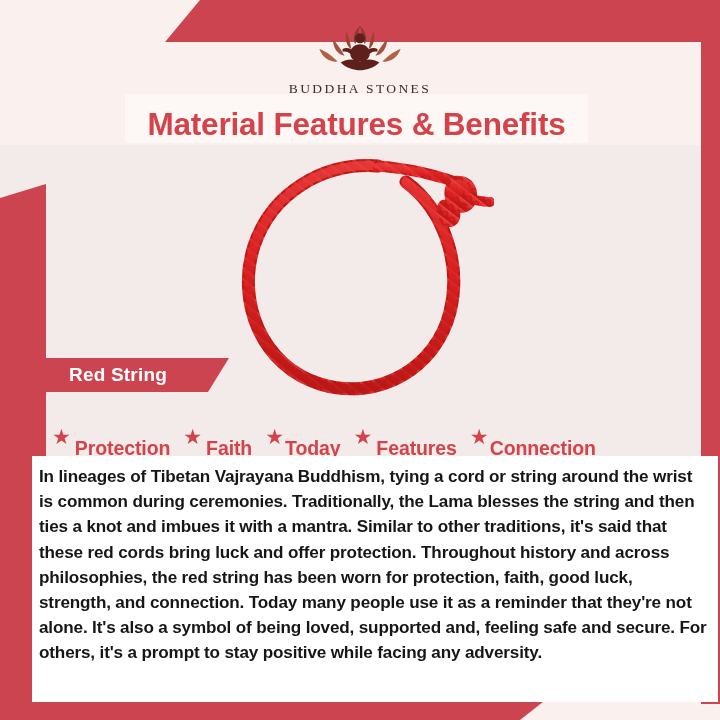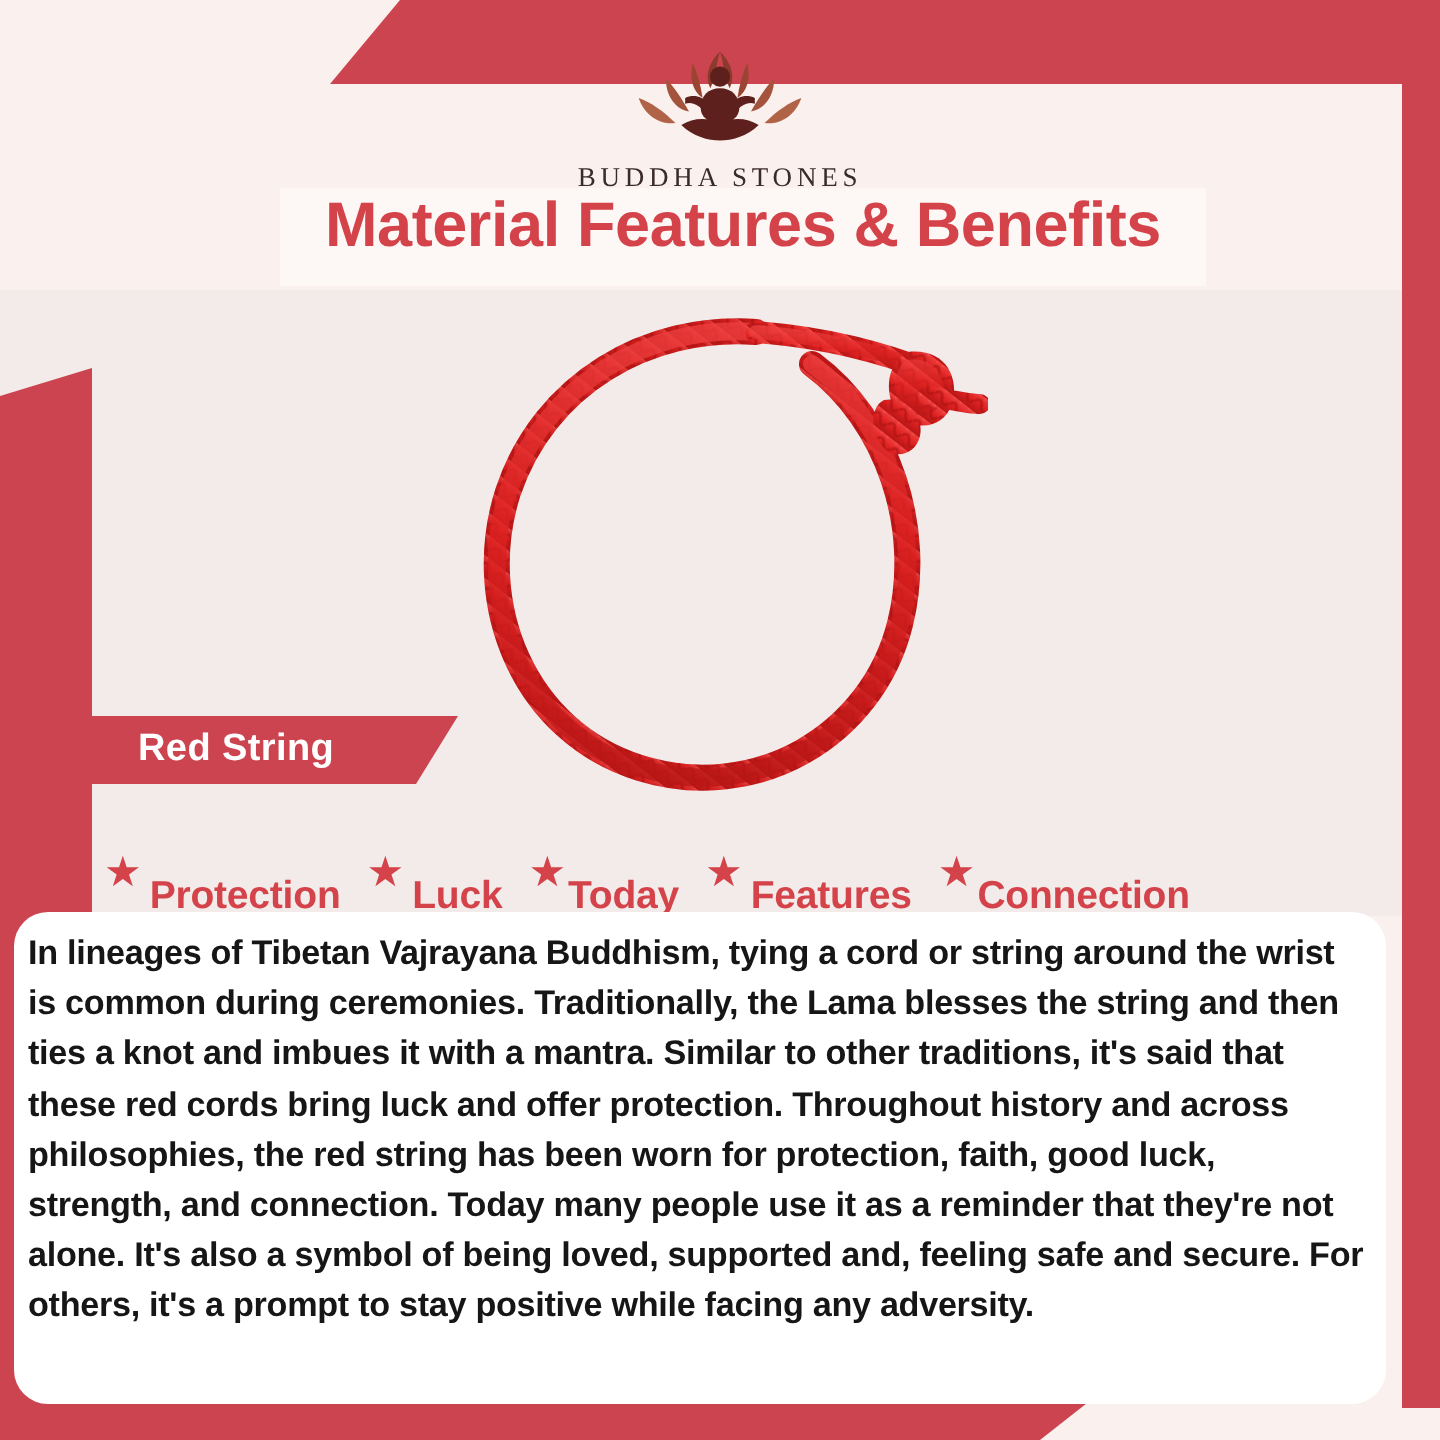--- a/index.html
+++ b/index.html
@@ -73,24 +73,24 @@
     font-family:"Liberation Serif", serif;
     font-size:13.5px;
     letter-spacing:2.4px;
     color:#3a2b2b;
     font-weight:400;
   }
 
   
   .title-panel {
     position:absolute;
-    left:140px; top:94px;
+    left:125px; top:94px;
     width:463px; height:49px;
     background:#fdf7f5;
-    display:flex; align-items:flex-start; justify-content:center;
+    display:flex; align-items:flex-end; justify-content:center;
     z-index:4;
   }
   .title-text {
     font-size:31.5px;
     font-weight:700;
     color:#d4434a;
     letter-spacing:-0.2px;
     white-space:nowrap;
   }
 
@@ -146,26 +146,25 @@
     font-weight:700;
     color:#d4434a;
     letter-spacing:-0.1px;
     margin-top:24px;
   }
   .feature.tight .star { margin-right:1px; }
 
   
   .body-block {
     position:absolute;
-    left:7px; top:456px;
+    left:32px; top:456px;
     width:686px; height:246px;
     background:#ffffff;
     z-index:4;
     padding:8px 10px 0 7px;
-    border-radius:17px;
   }
   .body-text {
     font-size:17.1px;
     line-height:25.2px;
     color:#161616;
     font-weight:700;
     letter-spacing:-0.15px;
     text-align:left;
   }
 </style>
@@ -245,21 +244,21 @@
     <span class="ribbon-label">Red String</span>
   </div>
 
   <div class="features">
     <span class="feature">
       <span class="star">★</span>
       <span class="feature-label">Protection</span>
     </span>
     <span class="feature">
       <span class="star">★</span>
-      <span class="feature-label">Luck</span>
+      <span class="feature-label">Faith</span>
     </span>
     <span class="feature tight">
       <span class="star">★</span>
       <span class="feature-label">Today</span>
     </span>
     <span class="feature">
       <span class="star">★</span>
       <span class="feature-label">Features</span>
     </span>
     <span class="feature tight">

